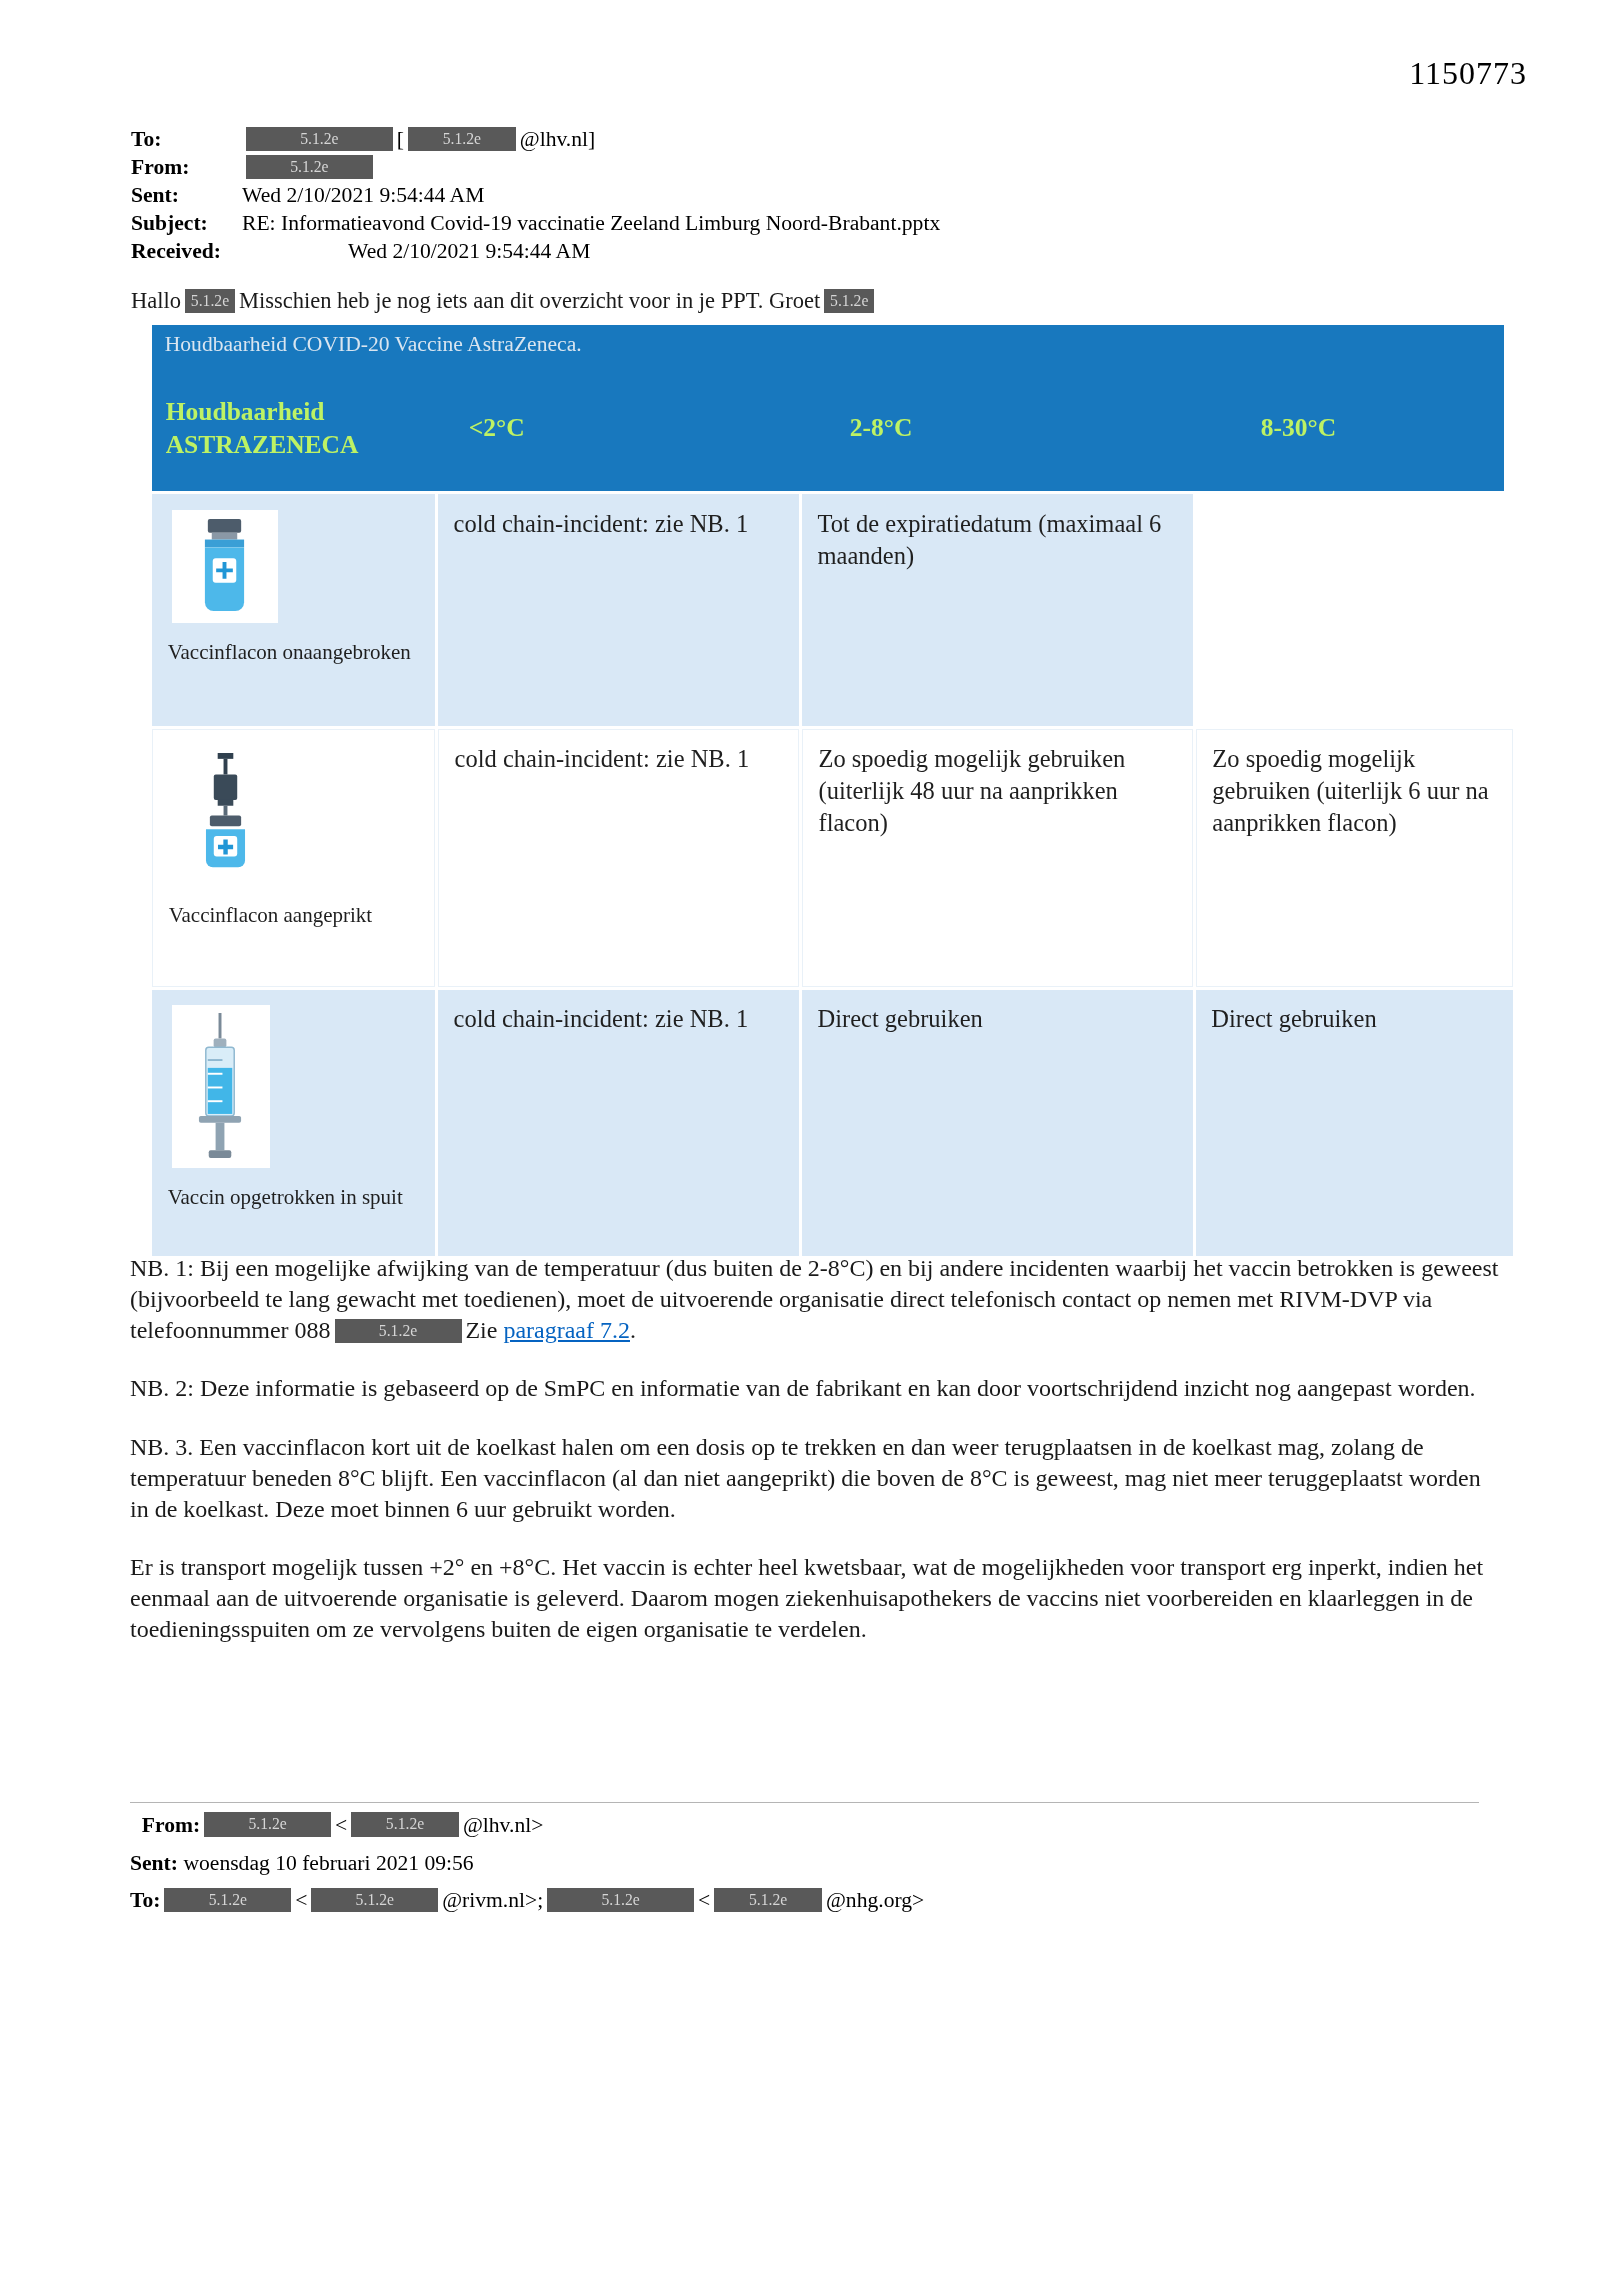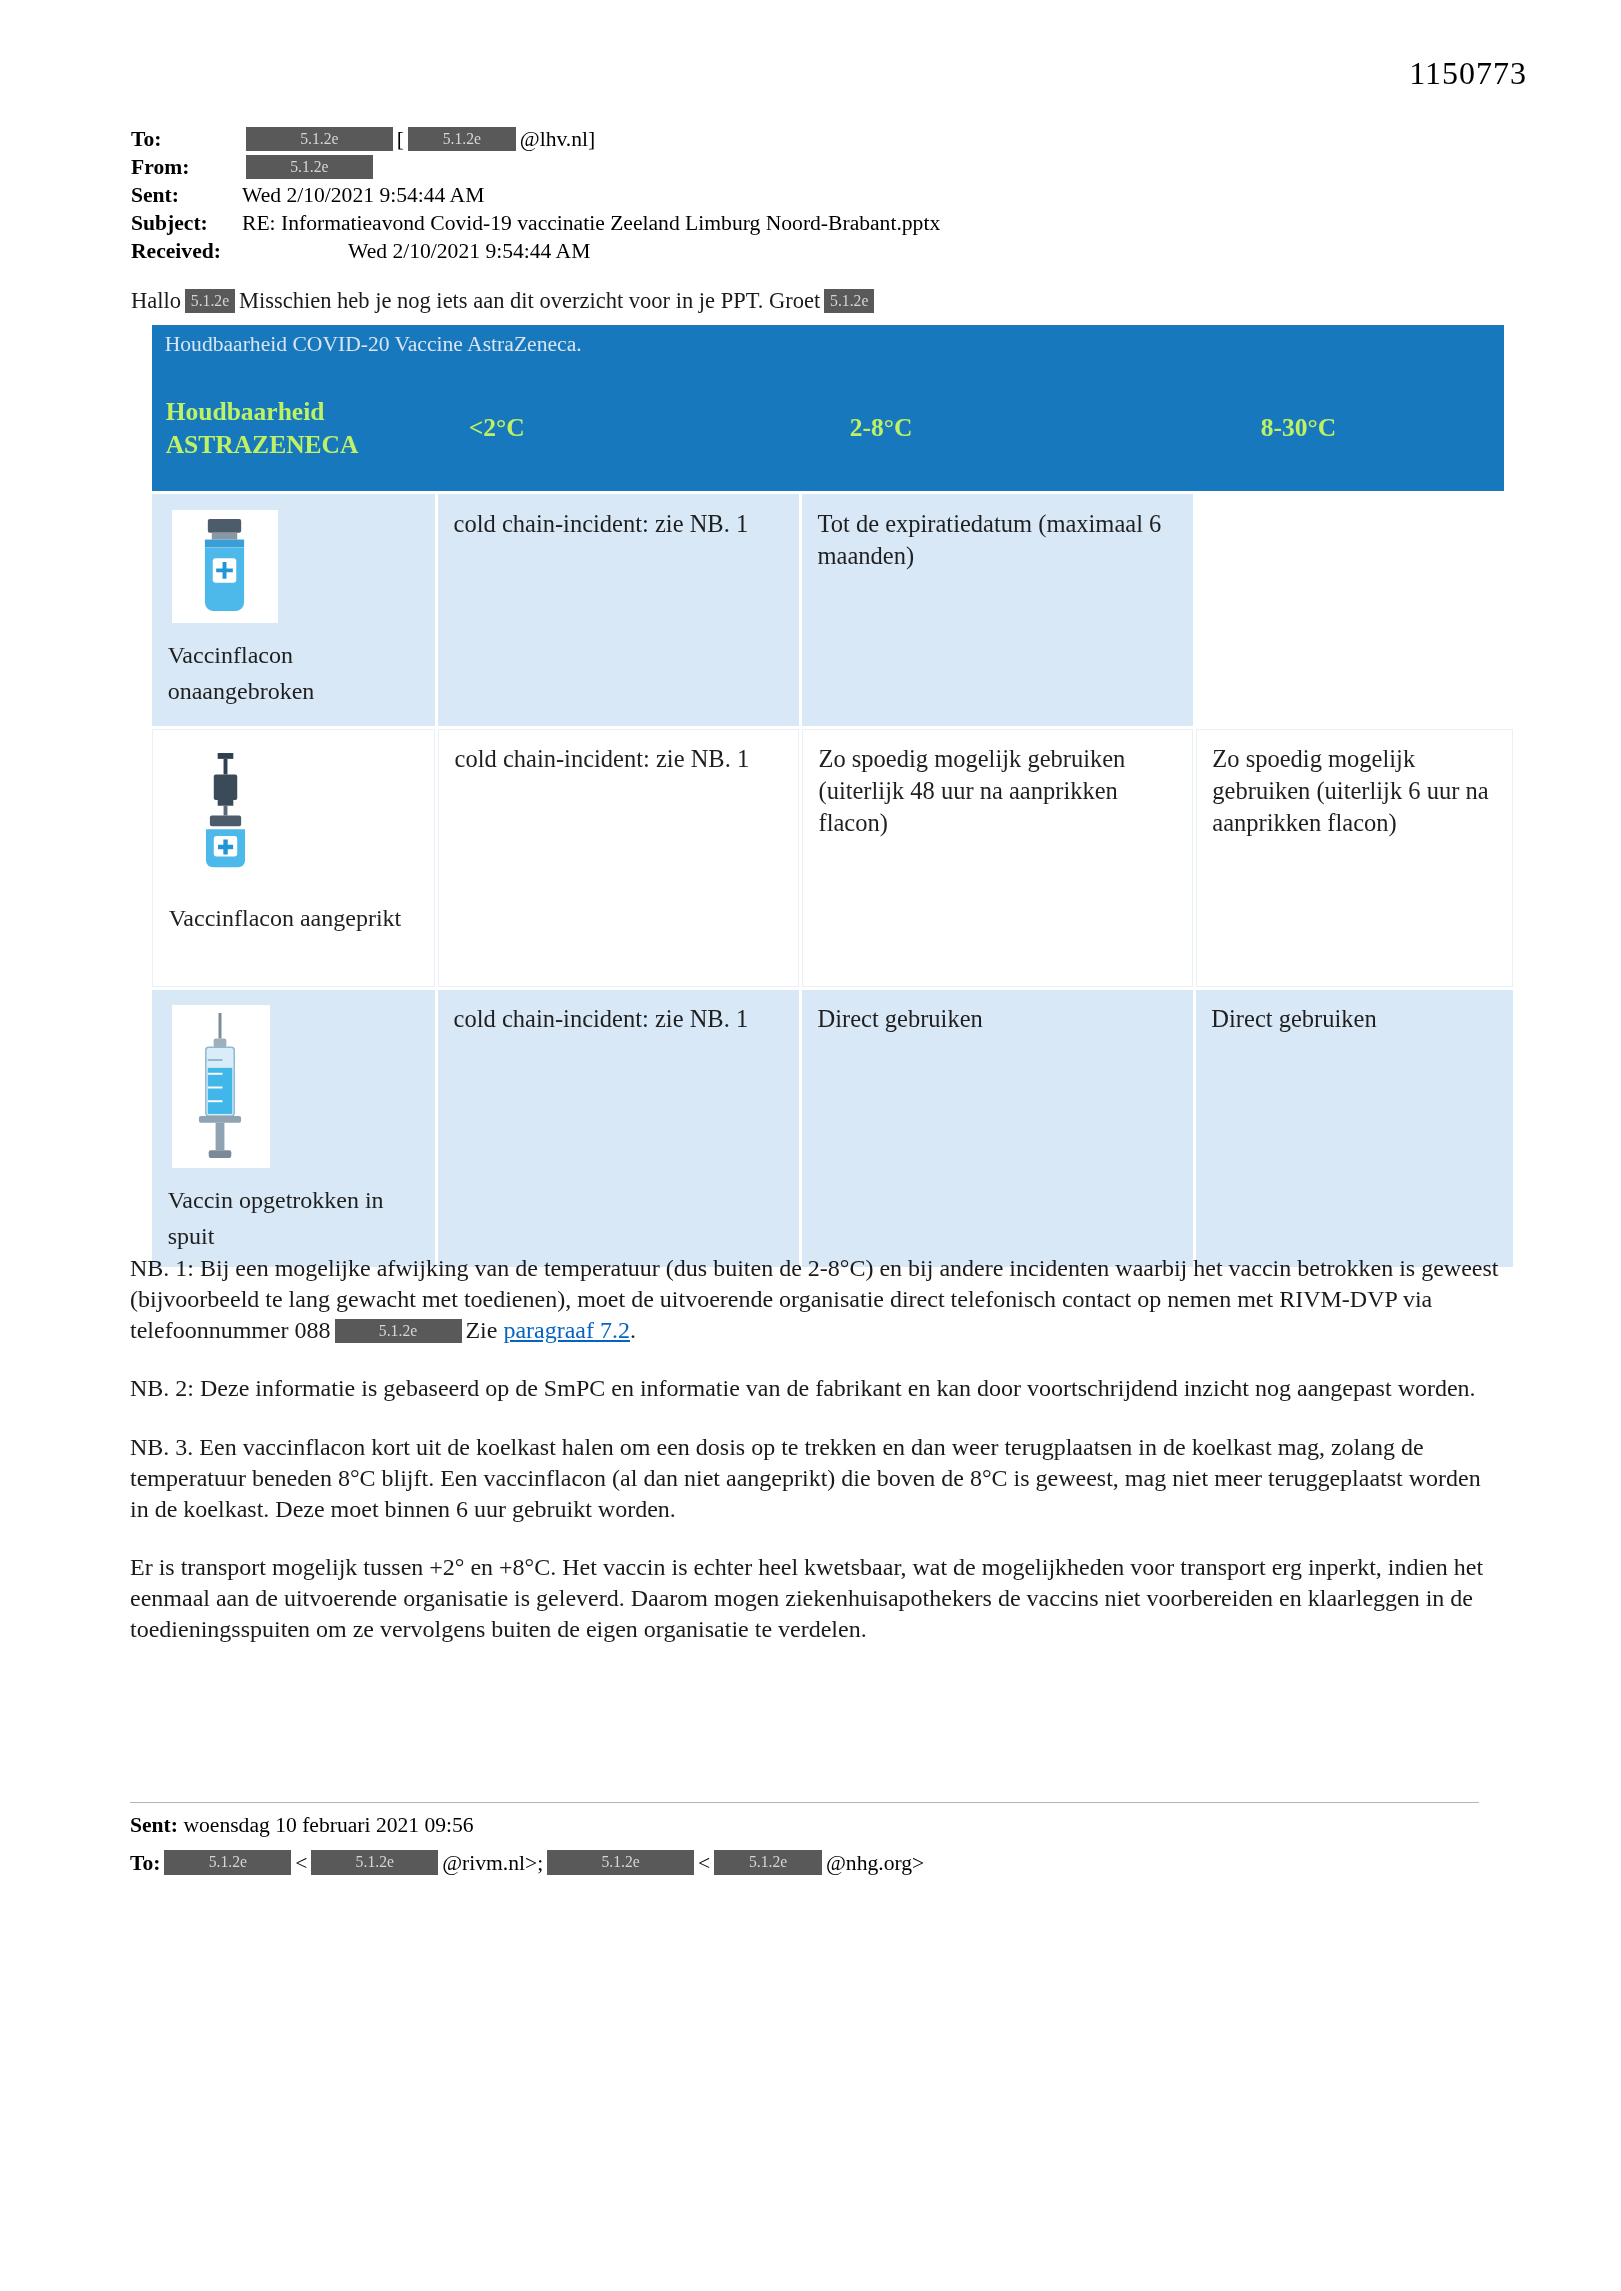--- a/index.html
+++ b/index.html
@@ -113,21 +113,21 @@
   .r2 { min-height: 258px; }
   .r3 { min-height: 266px; }
   .icon-box {
     background: #ffffff;
     display: flex;
     align-items: center;
     justify-content: center;
     margin: 2px 0 13.7px 3.9px;
     padding: 7.8px 21.6px;
   }
-  .row-label { font-size: 24px; line-height: 36px; }
+  .row-label { font-size: 21px; line-height: 30px; }
 
   
   .notes {
     position: absolute;
     top: 1253px;
     left: 130px;
     width: 1374px;
     font-size: 24px;
     line-height: 31px;
     color: #1a1a1a;
@@ -259,20 +259,23 @@
 
   <div class="notes">
     <p><span>NB. 1: Bij een mogelijke afwijking van de temperatuur (dus buiten de 2-8°C) en bij andere incidenten waarbij het vaccin betrokken is geweest (bijvoorbeeld te lang gewacht met toedienen), moet de uitvoerende organisatie direct telefonisch contact op nemen met RIVM-DVP via telefoonnummer 088</span><span class="redact w130">5.1.2e</span><span>Zie </span><a class="link">paragraaf 7.2</a><span>.</span></p>
     <p>NB. 2: Deze informatie is gebaseerd op de SmPC en informatie van de fabrikant en kan door voortschrijdend inzicht nog aangepast worden.</p>
     <p>NB. 3. Een vaccinflacon kort uit de koelkast halen om een dosis op te trekken en dan weer terugplaatsen in de koelkast mag, zolang de temperatuur beneden 8°C blijft. Een vaccinflacon (al dan niet aangeprikt) die boven de 8°C is geweest, mag niet meer teruggeplaatst worden in de koelkast. Deze moet binnen 6 uur gebruikt worden.</p>
     <p>Er is transport mogelijk tussen +2° en +8°C. Het vaccin is echter heel kwetsbaar, wat de mogelijkheden voor transport erg inperkt, indien het eenmaal aan de uitvoerende organisatie is geleverd. Daarom mogen ziekenhuisapothekers de vaccins niet voorbereiden en klaarleggen in de toedieningsspuiten om ze vervolgens buiten de eigen organisatie te verdelen.</p>
   </div>
 
   <div class="quote">
     <div class="divider"></div>
+    <div class="qrow from">
+      <span class="qlabel">From:</span><span class="redact w130">5.1.2e</span><span>&lt;</span><span class="redact w110">5.1.2e</span><span>@lhv.nl&gt;</span>
+    </div>
     <div class="qrow">
       <span class="qlabel">Sent:</span> <span>woensdag 10 februari 2021 09:56</span>
     </div>
     <div class="qrow">
       <span class="qlabel">To:</span><span class="redact w130">5.1.2e</span><span>&lt;</span><span class="redact w130">5.1.2e</span><span>@rivm.nl&gt;;</span><span class="redact w150">5.1.2e</span><span>&lt;</span><span class="redact w110">5.1.2e</span><span>@nhg.org&gt;</span>
     </div>
   </div>
 
 </div>
 

